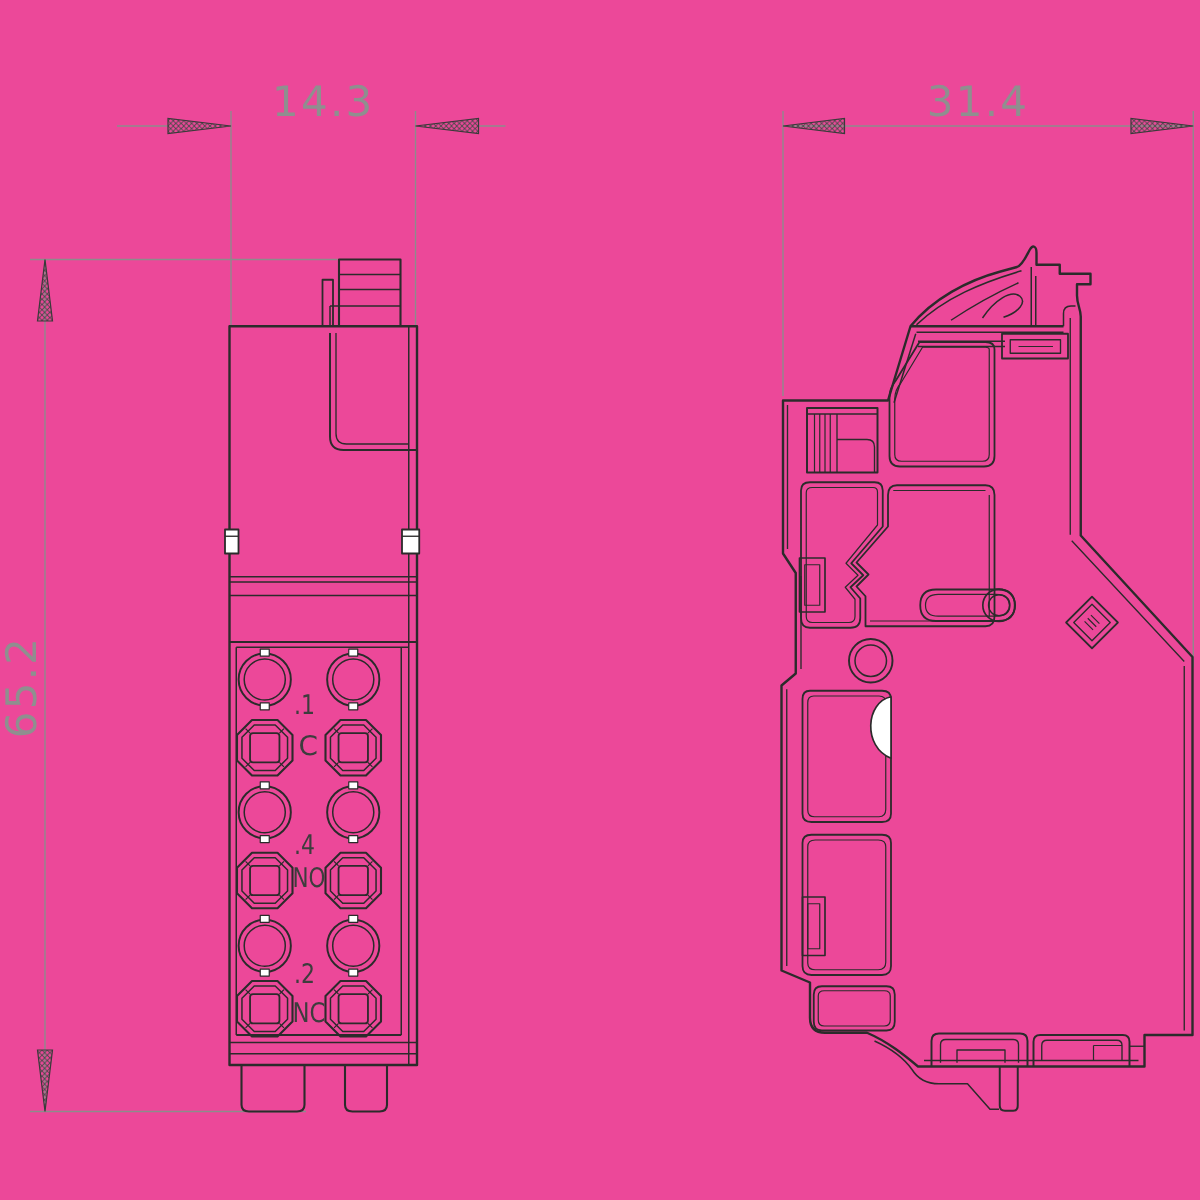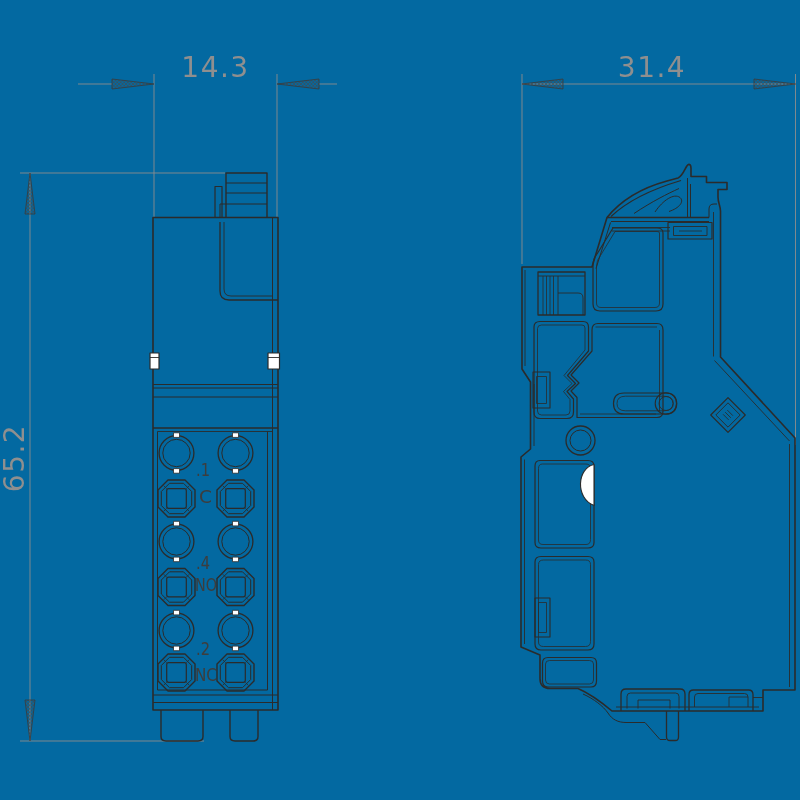--- a/index.html
+++ b/index.html
@@ -1,16 +1,16 @@
 <!DOCTYPE html>
 <html><head>
 <meta charset="utf-8">
 <style>
   html,body{margin:0;padding:0;background:#ffffff;}
-  .stage{position:relative;width:800px;height:800px;background:#0369a1;overflow:hidden;
+  .stage{position:relative;width:800px;height:800px;background:#ec4899;overflow:hidden;
          font-family:"DejaVu Sans",sans-serif;}
   svg{display:block}
   .dim-stroke{stroke:#8c8c8c;stroke-width:0.9;fill:none;}
   .dim-text{font-family:"DejaVu Sans",sans-serif;font-size:28px;fill:#8f8f8f;letter-spacing:1.5px;}
   .arrow{fill:url(#hatch);stroke:#3a3a3a;stroke-width:0.8;}
   .ln{stroke:#2b2b2b;fill:none;stroke-linejoin:round;stroke-linecap:butt;}
   .w16{stroke-width:1.6}.w14{stroke-width:1.4}.w13{stroke-width:1.3}.w12{stroke-width:1.2}
   .w11{stroke-width:1.1}.w10{stroke-width:1.0}.w09{stroke-width:0.9}.w08{stroke-width:0.8}
   .fillw{fill:#ffffff;}
   .term-label{font-family:"DejaVu Sans",sans-serif;font-size:18px;fill:#3d3d3d;}

